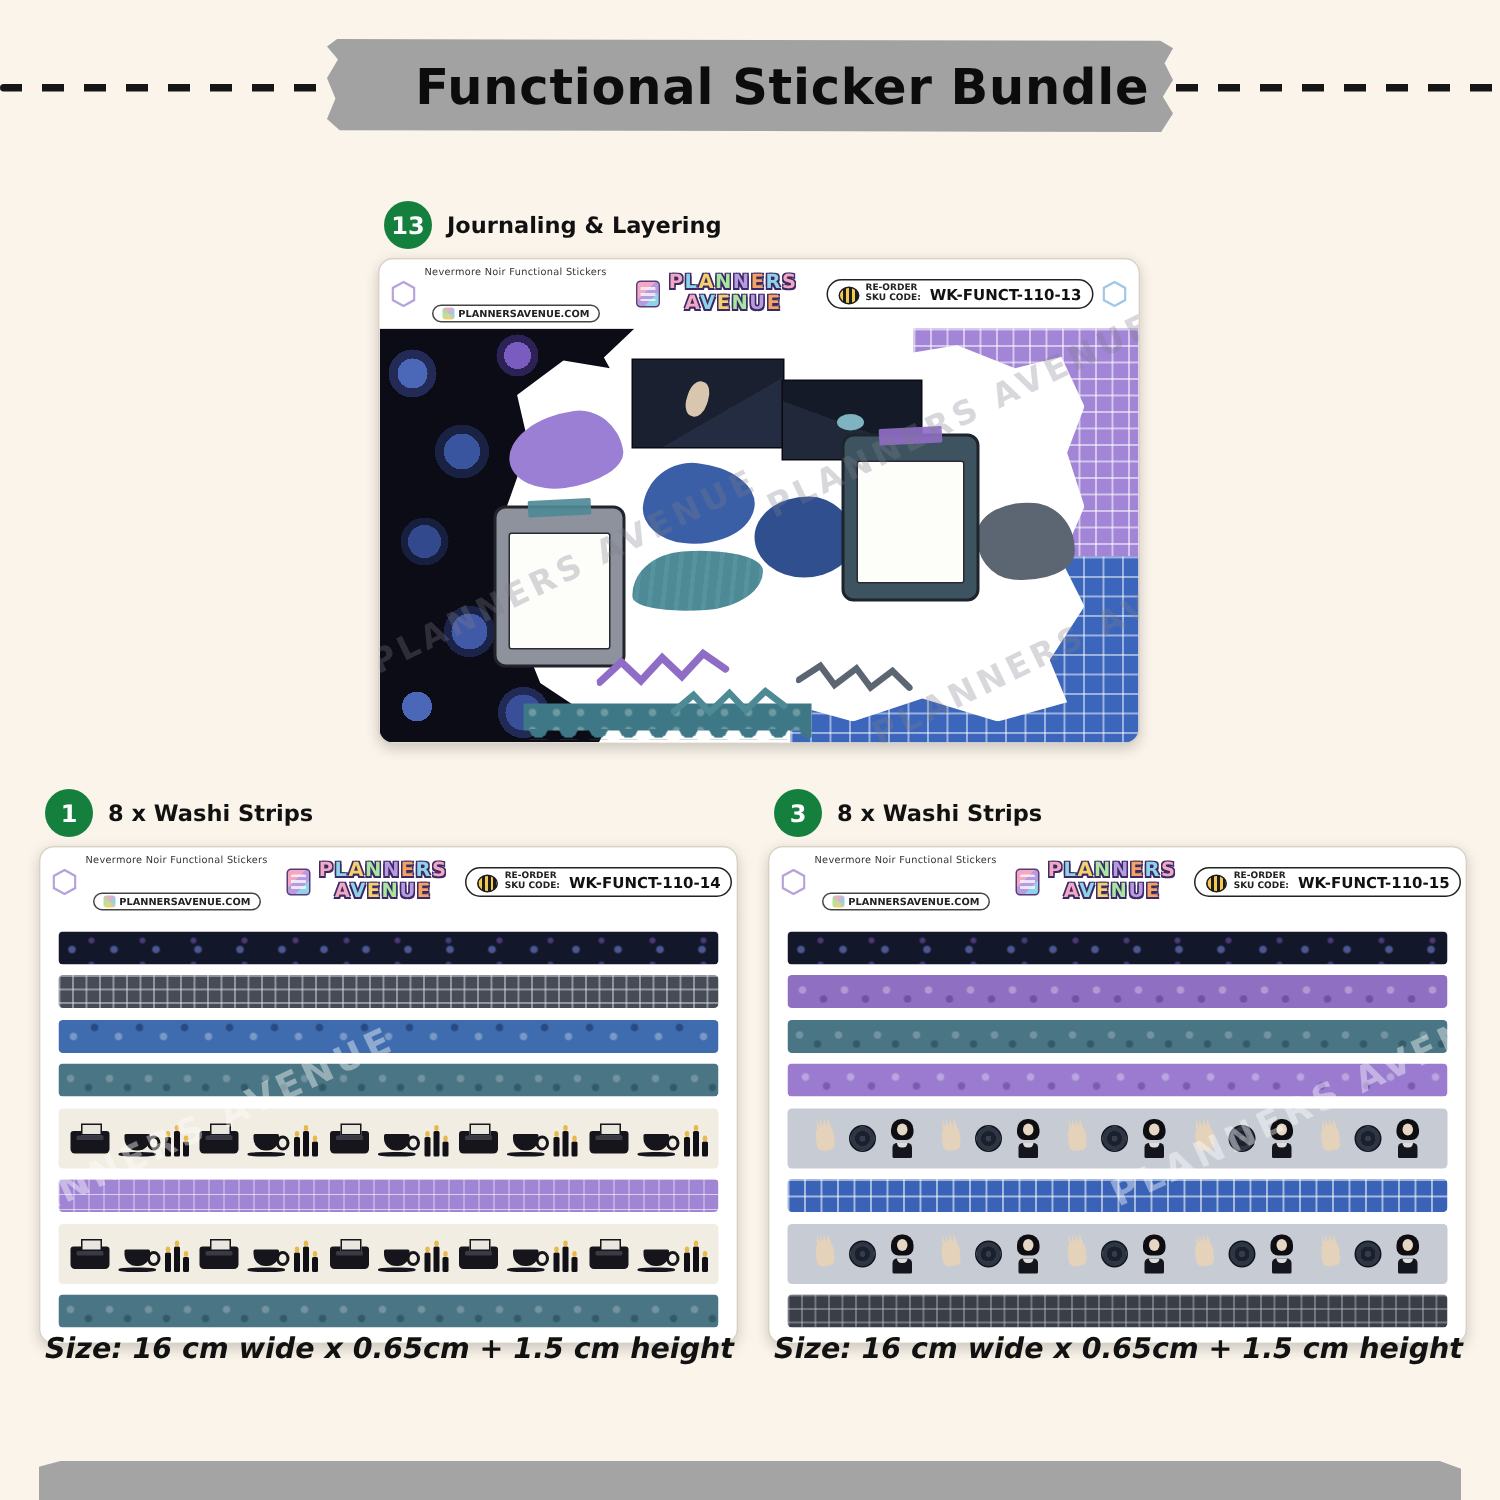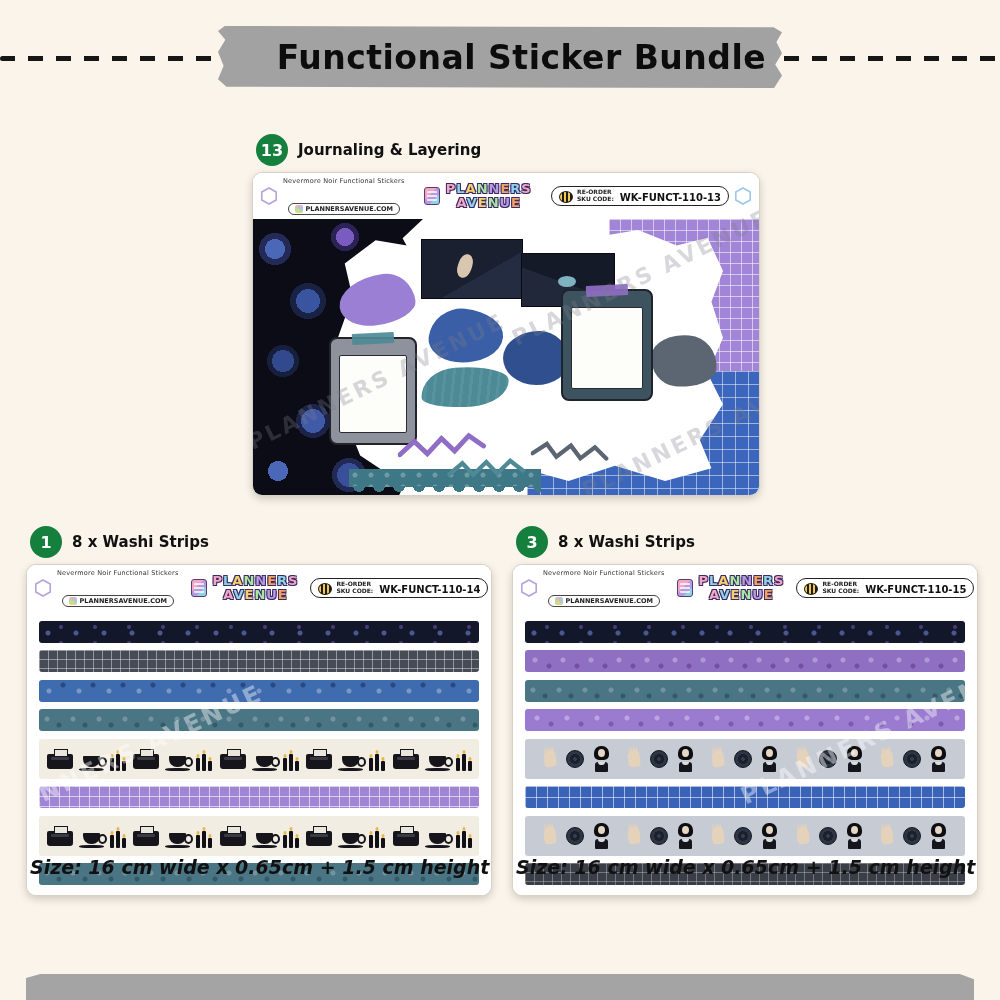--- a/index.html
+++ b/index.html
@@ -190,21 +190,21 @@
   .wd::before{content:"";position:absolute;top:0;left:0;width:15px;height:14px;background:#0d0d12;border-radius:7px 7px 5px 5px;}
   .wd::after{content:"";position:absolute;top:3px;left:4px;width:7px;height:8px;background:#e6d7c4;border-radius:50%;}
   .wd i{position:absolute;bottom:0;left:1px;width:13px;height:10px;background:#15151d;border-radius:3px 3px 1px 1px;display:block;}
   .wd i::before{content:"";position:absolute;top:0;left:3px;width:7px;height:3px;background:#ddd;border-radius:0 0 3px 3px;}
   .wmw{position:absolute;z-index:6;font-weight:800;letter-spacing:3px;transform:rotate(-25deg);
     color:rgba(255,255,255,.42);pointer-events:none;font-size:24px;white-space:nowrap;}
   .wmw-l{left:-56px;top:46%;}
   .wmw-r{right:-56px;top:38%;}
 
   
-  .size-note{position:absolute;top:856px;font-size:19px;font-style:italic;font-weight:700;color:#111;}
+  .size-note{position:absolute;top:888px;font-size:19px;font-style:italic;font-weight:700;color:#111;}
   #size14{left:30px;}
   #size15{left:516px;}
   .bottom-tape{position:absolute;left:26px;top:974px;width:948px;height:26px;background:#a4a4a4;
     clip-path:polygon(0 15%,1.5% 0,98.5% 0,100% 20%,100% 100%,0 100%);}
 </style>
 </head>
 <body>
 
 <div class="canvas">
 

